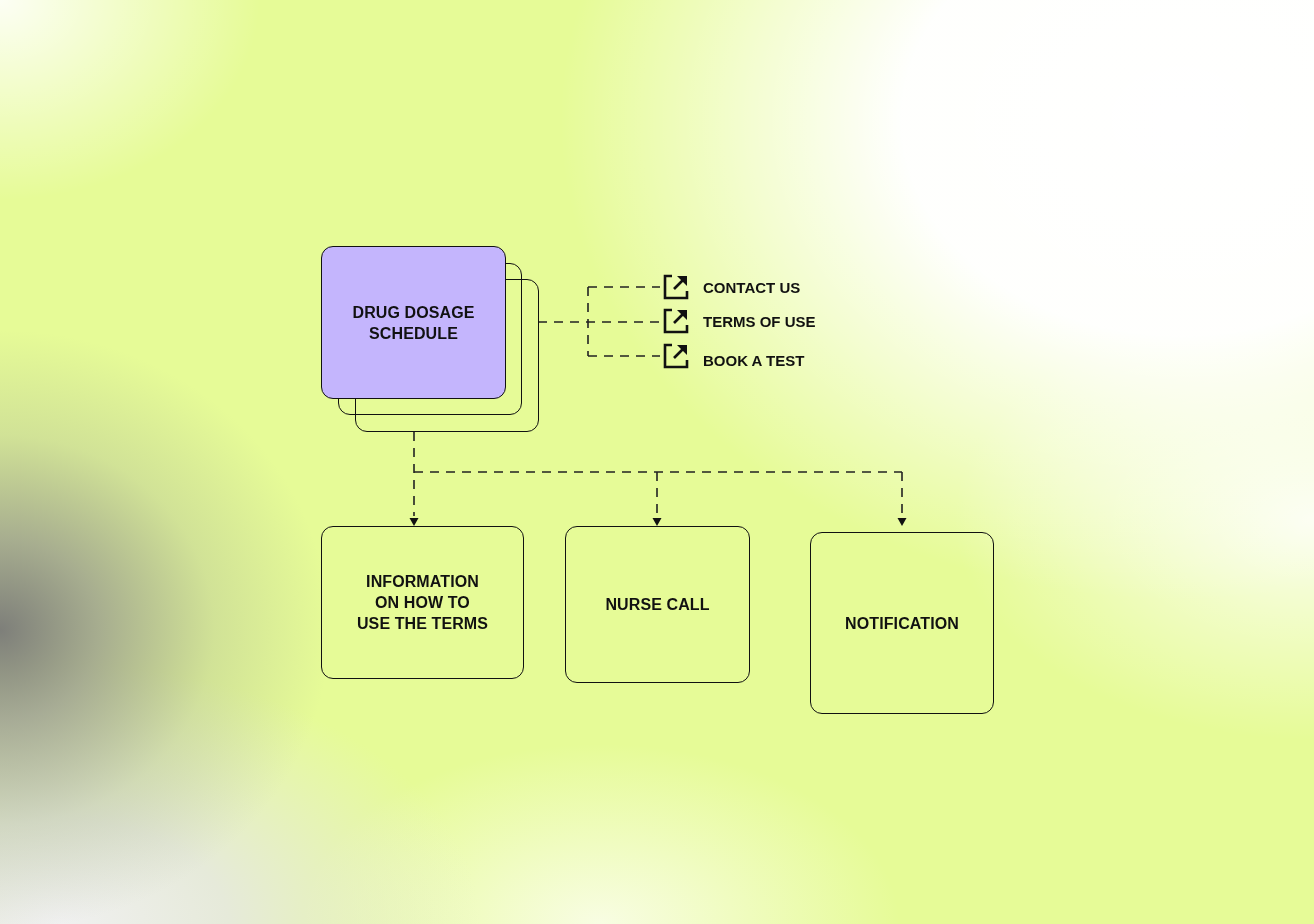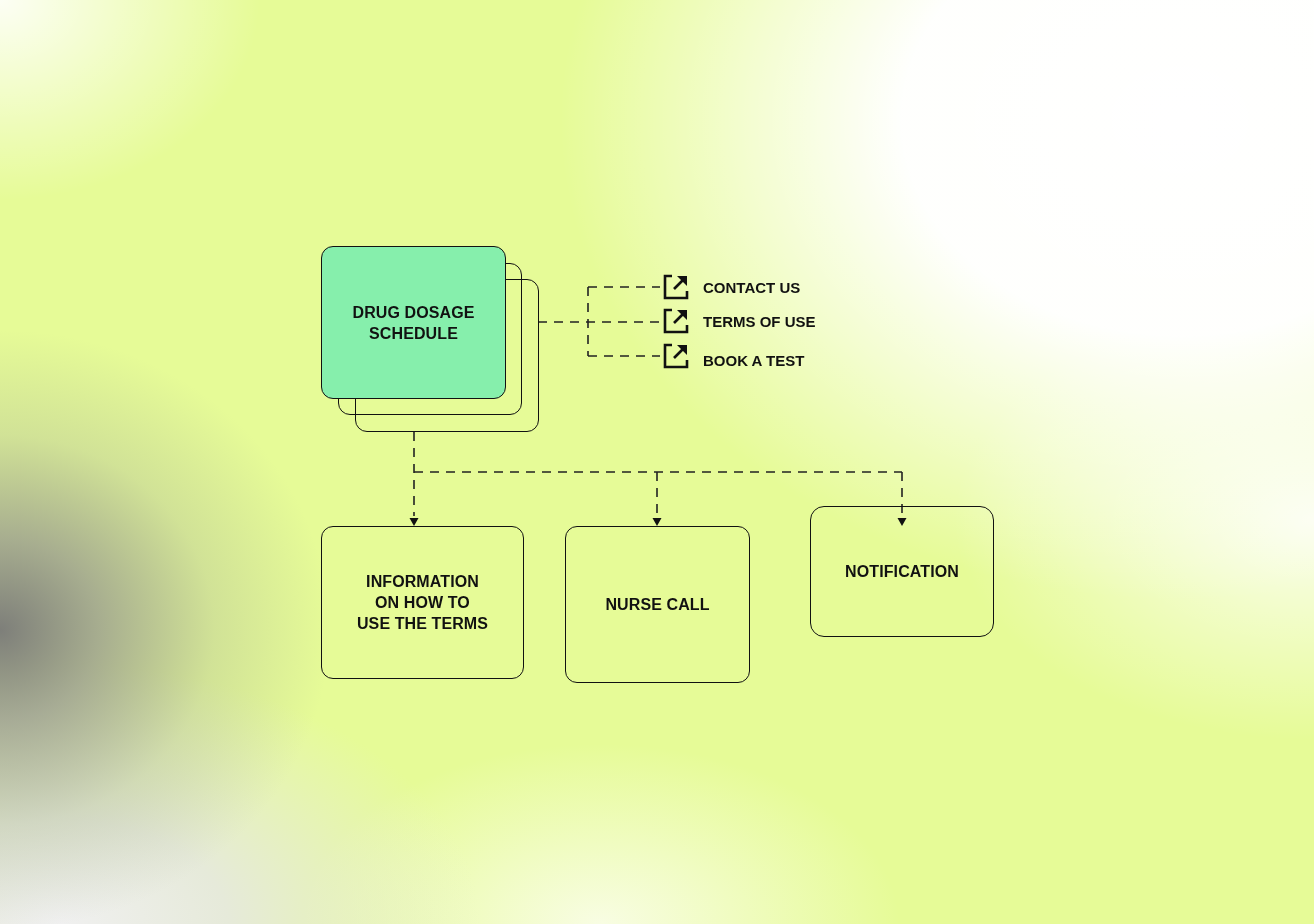--- a/index.html
+++ b/index.html
@@ -21,21 +21,21 @@
   }
   svg.lines { position: absolute; left: 0; top: 0; }
   .card {
     position: absolute; box-sizing: border-box;
     border: 1.6px solid #111; border-radius: 12px;
     display: flex; align-items: center; justify-content: center; text-align: center;
     font-weight: bold; font-size: 16px; line-height: 21px; color: #111;
     letter-spacing: 0.1px;
   }
   .card.back { background: transparent; }
-  .card.front { background: #86efac; }
+  .card.front { background: #c4b5fd; }
   .card.node { background: transparent; }
   .link-row {
     position: absolute; display: flex; align-items: center; gap: 14px;
     font-weight: bold; font-size: 15px; color: #111; cursor: pointer;
   }
   .ext-icon { width: 26px; height: 26px; display: inline-block; }
   .ext-icon svg { display: block; }
 </style>
 </head>
 <body>
@@ -105,15 +105,15 @@
 <div class="card node" style="left:321px; top:526px; width:203px; height:153px;text-align:center;">
   <div>
     <div>INFORMATION</div>
     <div>ON HOW TO</div>
     <div>USE THE TERMS</div>
   </div>
 </div>
 <div class="card node" style="left:565px; top:526px; width:185px; height:157px;">
   <div>NURSE CALL</div>
 </div>
-<div class="card node" style="left:810px; top:506px; width:184px; height:131px;border-radius:14px;">
+<div class="card node" style="left:810px; top:532px; width:184px; height:182px;">
   <div>NOTIFICATION</div>
 </div>
 
 </body></html>

